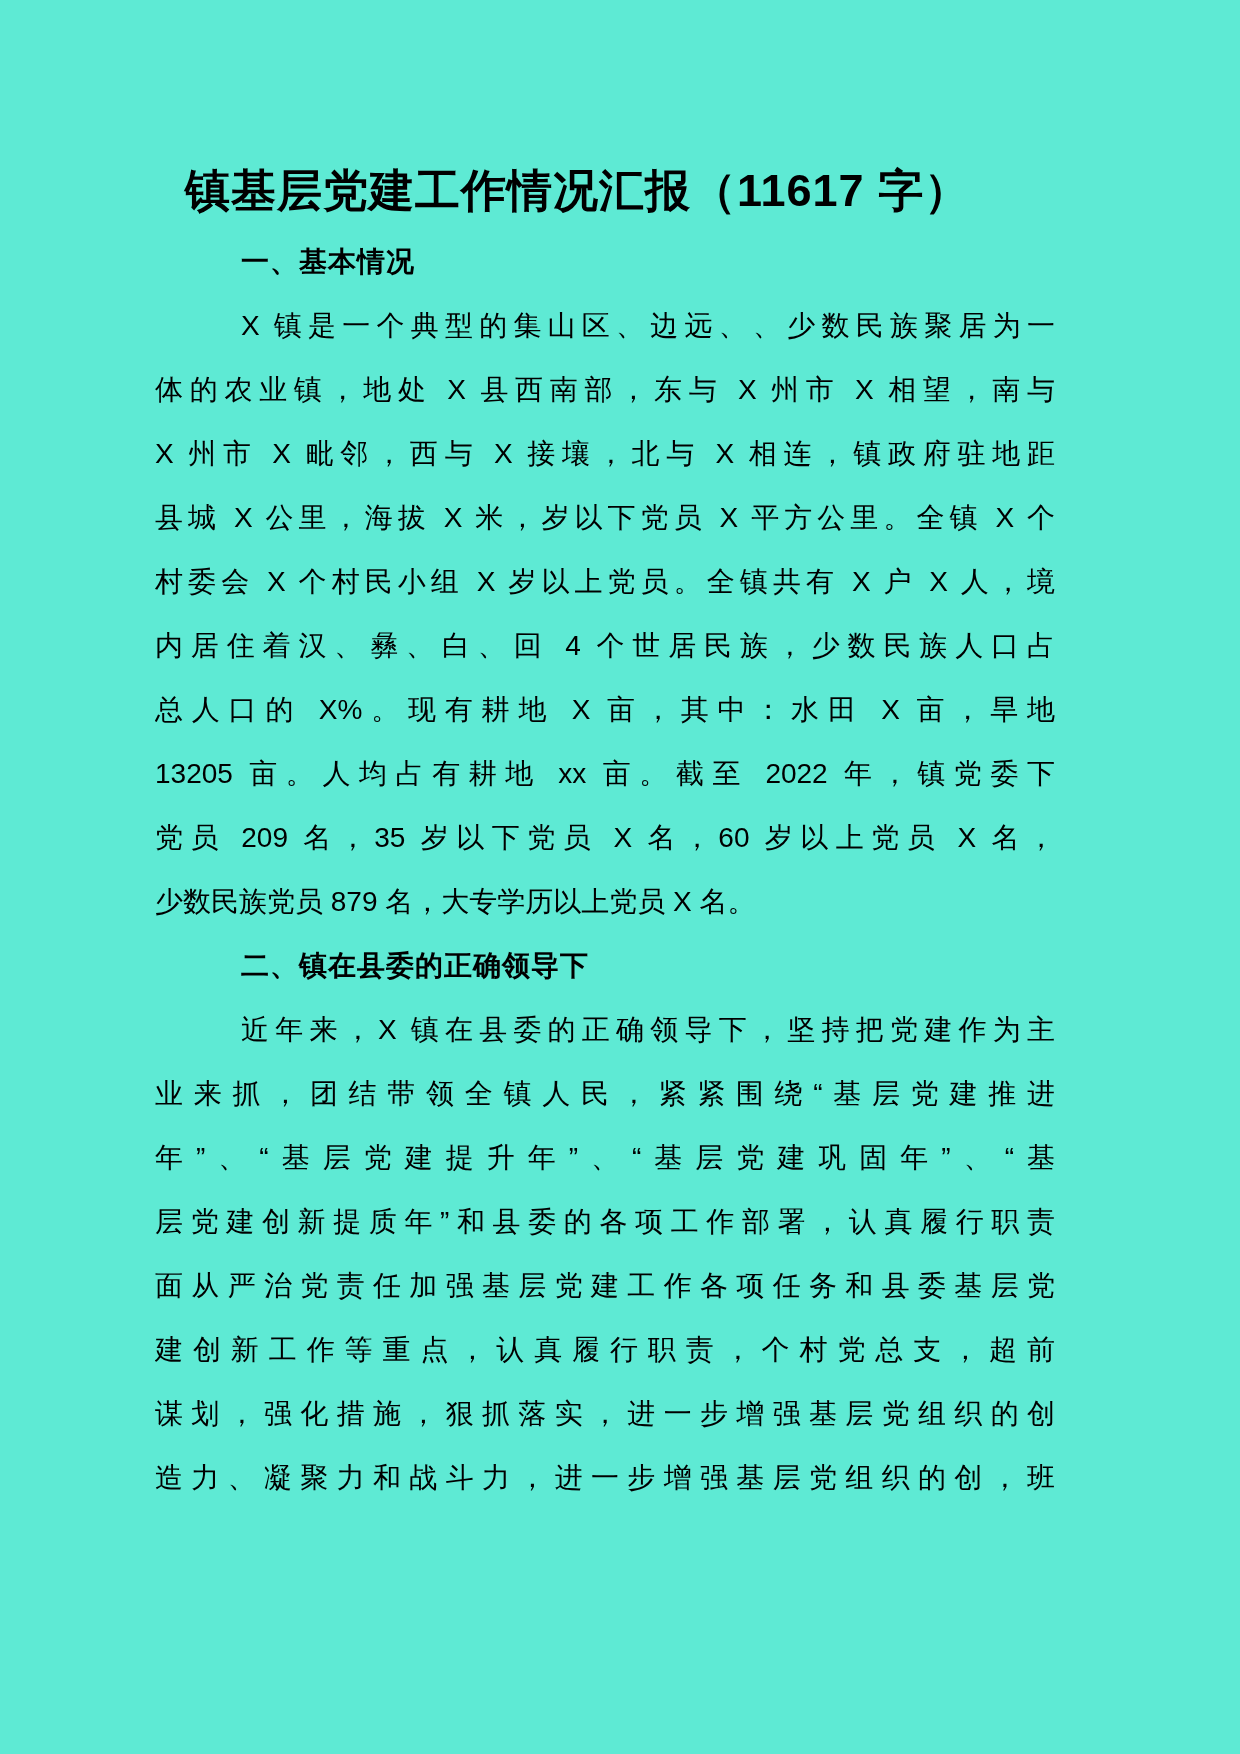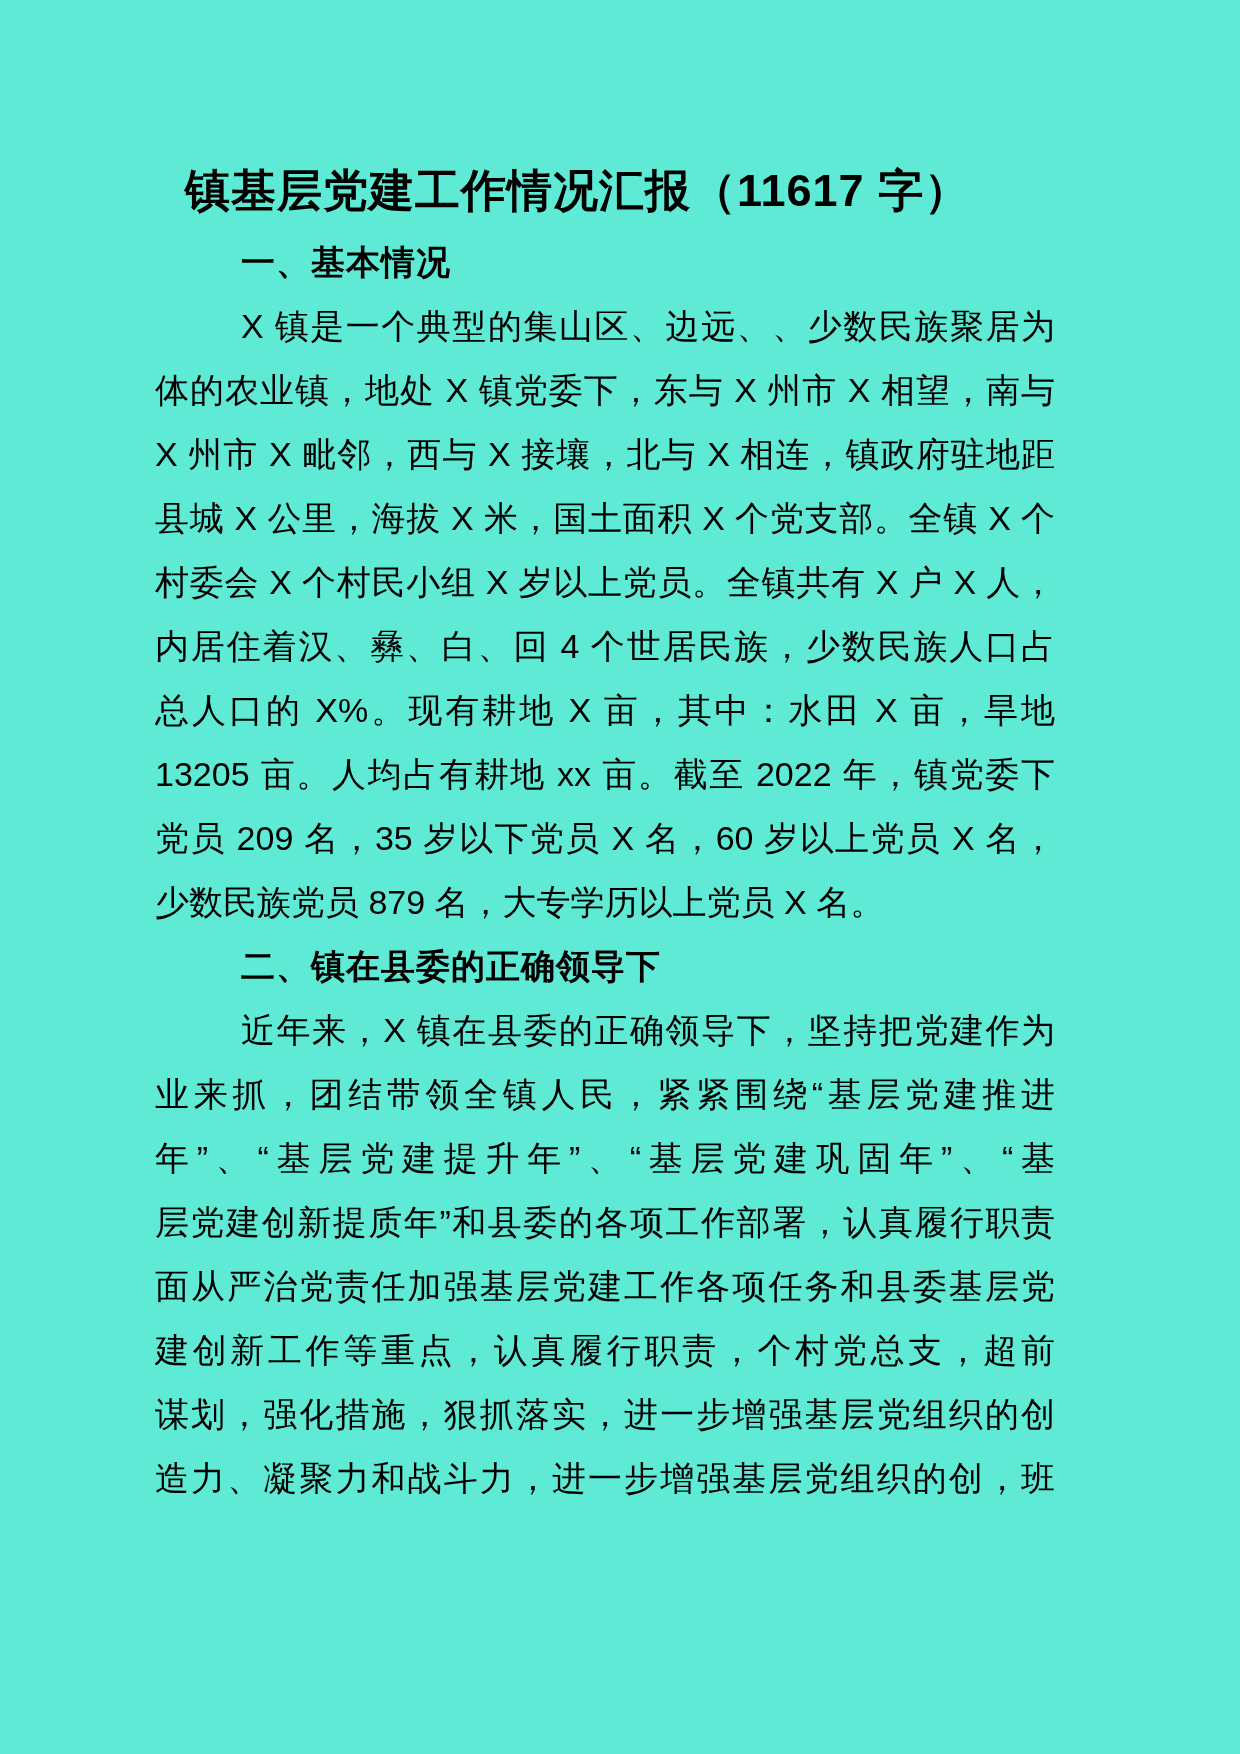--- a/index.html
+++ b/index.html
@@ -28,21 +28,21 @@
     letter-spacing: 1px;
     text-indent: 30px;
     white-space: nowrap;
     color: #000000;
   }
   .doc-body {
     position: absolute;
     left: 155px;
     top: 230px;
     width: 900px;
-    font-size: 34px;
+    font-size: 28px;
     font-weight: 400;
     line-height: 64px;
     color: #000000;
   }
   .line {
     height: 64px;
     overflow: hidden;
     white-space: nowrap;
   }
   .line.fill {
@@ -60,23 +60,23 @@
   }
 </style>
 </head>
 <body>
 
 <div class="page">
   <h1 class="doc-title">镇基层党建工作情况汇报（11617 字）</h1>
   <div class="doc-body">
       <div class="line heading">一、基本情况</div>
       <div class="line indent fill">X 镇是一个典型的集山区、边远、、少数民族聚居为一</div>
-      <div class="line fill">体的农业镇，地处 X 镇党委下，东与 X 州市 X 相望，南与</div>
+      <div class="line fill">体的农业镇，地处 X 县西南部，东与 X 州市 X 相望，南与</div>
       <div class="line fill">X 州市 X 毗邻，西与 X 接壤，北与 X 相连，镇政府驻地距</div>
-      <div class="line fill">县城 X 公里，海拔 X 米，国土面积 X 个党支部。全镇 X 个</div>
+      <div class="line fill">县城 X 公里，海拔 X 米，岁以下党员 X 平方公里。全镇 X 个</div>
       <div class="line fill">村委会 X 个村民小组 X 岁以上党员。全镇共有 X 户 X 人，境</div>
       <div class="line fill">内居住着汉、彝、白、回 4 个世居民族，少数民族人口占</div>
       <div class="line fill">总人口的 X%。现有耕地 X 亩，其中：水田 X 亩，旱地</div>
       <div class="line fill">13205 亩。人均占有耕地 xx 亩。截至 2022 年，镇党委下</div>
       <div class="line fill">党员 209 名，35 岁以下党员 X 名，60 岁以上党员 X 名，</div>
       <div class="line">少数民族党员 879 名，大专学历以上党员 X 名。</div>
       <div class="line heading">二、镇在县委的正确领导下</div>
       <div class="line indent fill">近年来，X 镇在县委的正确领导下，坚持把党建作为主</div>
       <div class="line fill">业来抓，团结带领全镇人民，紧紧围绕“基层党建推进</div>
       <div class="line fill">年”、“基层党建提升年”、“基层党建巩固年”、“基</div>

